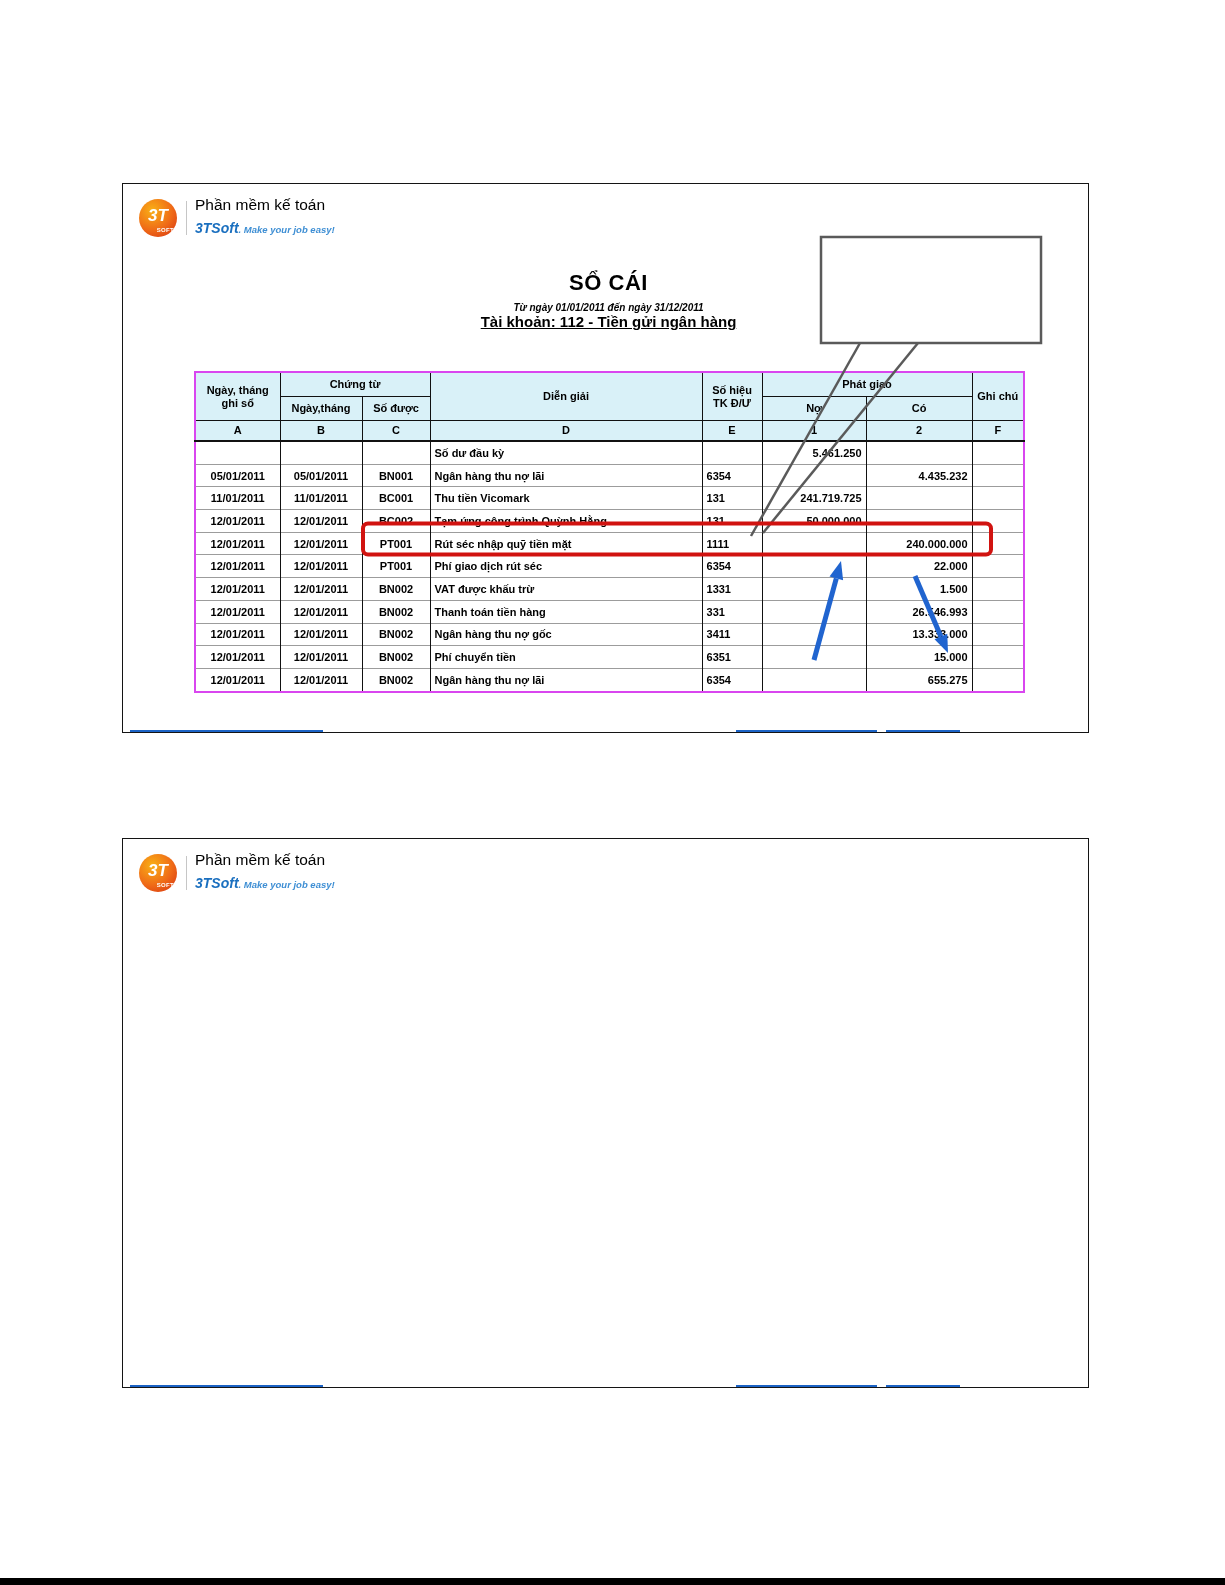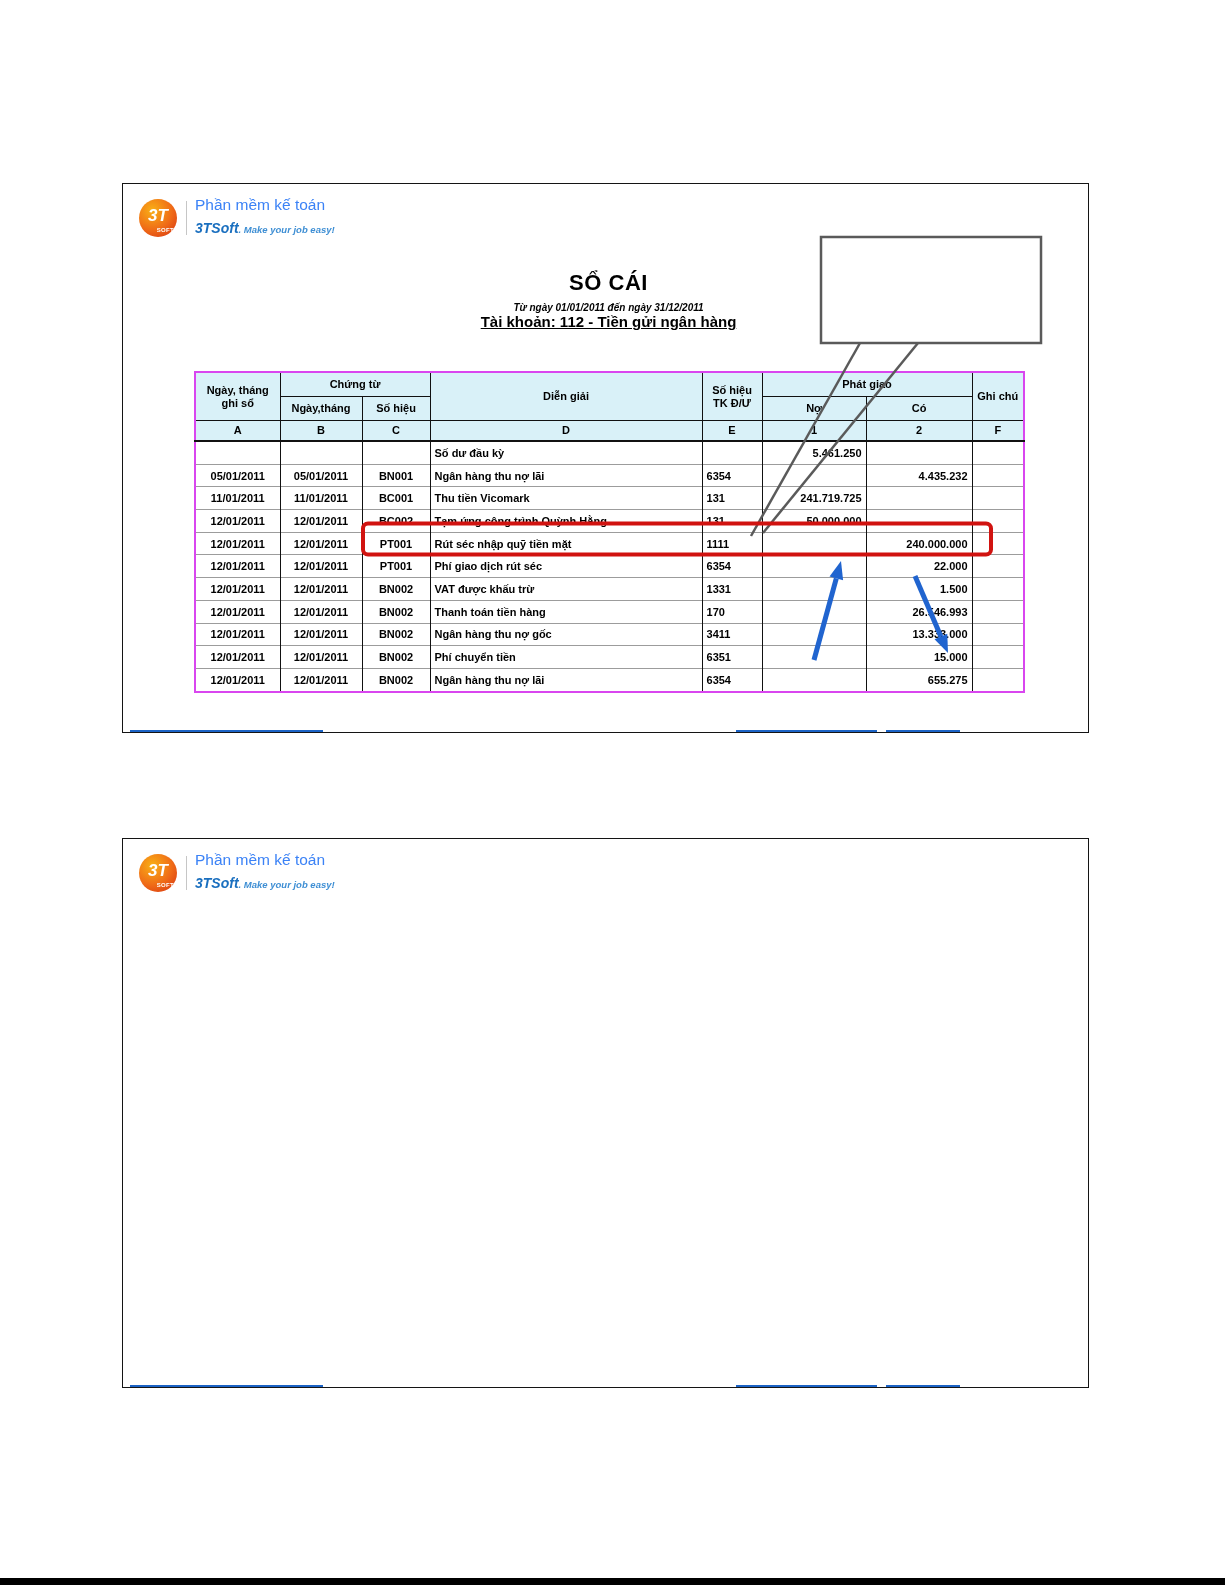--- a/index.html
+++ b/index.html
@@ -13,21 +13,21 @@
   #slide2{top:838px;}
 
   
   .logo-circle{position:absolute;left:16px;top:15px;width:38px;height:38px;border-radius:50%;
     background:radial-gradient(circle at 35% 30%, #f9b016 0%, #ef6a17 55%, #d42e10 100%);
     color:#fff;}
   .logo-circle .badge-main{position:absolute;left:0;right:0;top:7px;text-align:center;
     font-size:17px;font-weight:bold;font-style:italic;}
   .logo-circle .badge-sub{position:absolute;right:3px;bottom:4px;font-size:6px;font-weight:bold;letter-spacing:.3px;}
   .logo-divider{position:absolute;left:63px;top:17px;width:1px;height:34px;background:#c6c6c6;}
-  .logo-tagline{position:absolute;left:72px;top:12px;font-size:15.5px;color:#3b82f6;}
+  .logo-tagline{position:absolute;left:72px;top:12px;font-size:15.5px;color:#000000;}
   .logo-brandline{position:absolute;left:72px;top:35px;white-space:nowrap;}
   .brand{color:var(--brand-blue);font-weight:bold;font-style:italic;font-size:14px;}
   .slogan{color:var(--slogan-blue);font-size:9.5px;font-style:italic;font-weight:bold;}
 
   
   .title-block{position:absolute;left:71px;top:86px;width:829px;text-align:center;color:#000;}
   .doc-title{font-size:22px;font-weight:bold;letter-spacing:.5px;margin:0;}
   .doc-subtitle{font-size:10px;font-weight:bold;font-style:italic;margin-top:6px;}
   .doc-account{font-size:15px;font-weight:bold;text-decoration:underline;}
 
@@ -93,21 +93,21 @@
         <tr>
           <th rowspan="2">Ngày, tháng ghi sổ</th>
           <th colspan="2">Chứng từ</th>
           <th rowspan="2">Diễn giải</th>
           <th rowspan="2">Số hiệu TK Đ/Ư</th>
           <th colspan="2">Phát giao</th>
           <th rowspan="2">Ghi chú</th>
         </tr>
         <tr>
           <th>Ngày,tháng</th>
-          <th>Số hiệu</th>
+          <th>Số được</th>
           <th>Nợ</th>
           <th>Có</th>
         </tr>
         <tr class="letters">
             <th>A</th>
             <th>B</th>
             <th>C</th>
             <th>D</th>
             <th>E</th>
             <th>1</th>
@@ -184,21 +184,21 @@
             <td class="a-l">1331</td>
             <td class="a-r"></td>
             <td class="a-r">1.500</td>
             <td class="a-c"></td>
           </tr>
           <tr>
             <td class="a-c">12/01/2011</td>
             <td class="a-c">12/01/2011</td>
             <td class="a-c">BN002</td>
             <td class="a-l">Thanh toán tiền hàng</td>
-            <td class="a-l">170</td>
+            <td class="a-l">331</td>
             <td class="a-r"></td>
             <td class="a-r">26.546.993</td>
             <td class="a-c"></td>
           </tr>
           <tr>
             <td class="a-c">12/01/2011</td>
             <td class="a-c">12/01/2011</td>
             <td class="a-c">BN002</td>
             <td class="a-l">Ngân hàng thu nợ gốc</td>
             <td class="a-l">3411</td>

